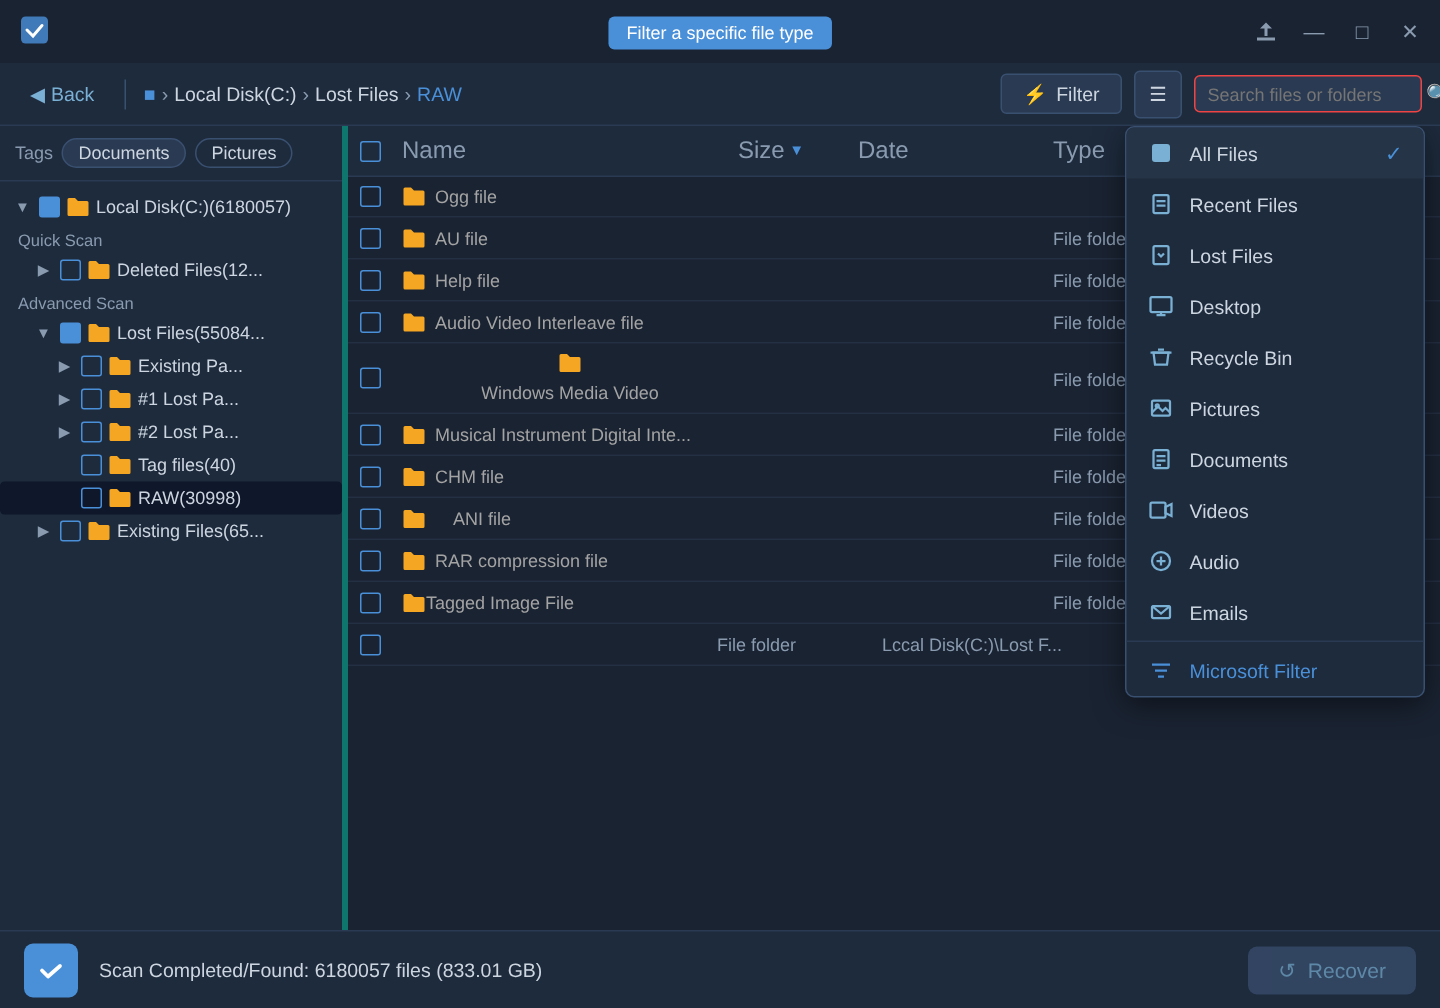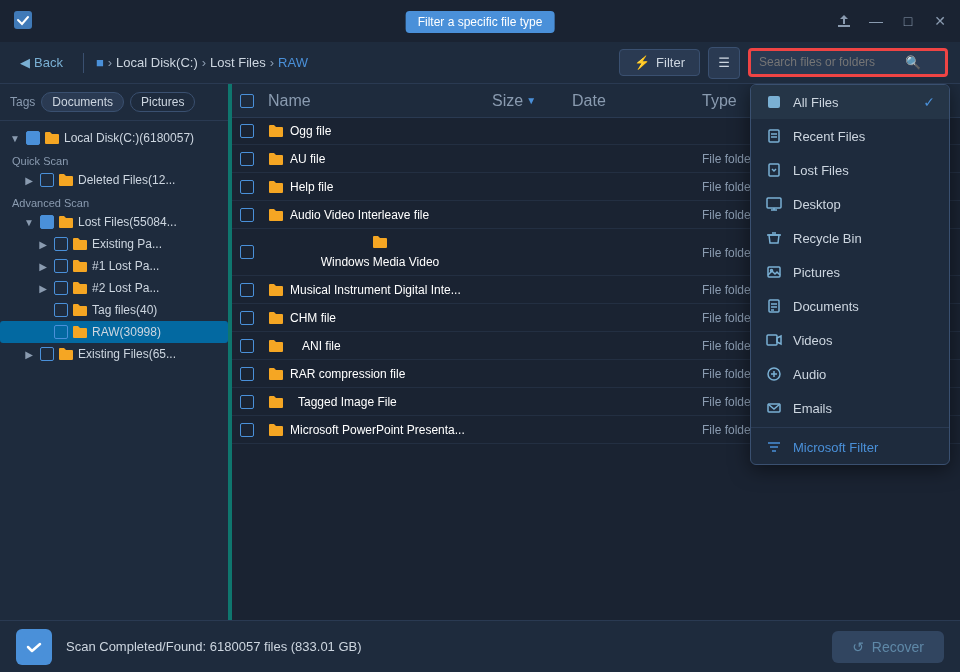--- a/index.html
+++ b/index.html
@@ -118,27 +118,27 @@
       border: 1px solid #3a5070;
       border-radius: 4px;
       display: flex;
       align-items: center;
       justify-content: center;
       cursor: pointer;
       color: #cdd6e0;
     }
     .search-box {
       display: flex;
-      align-items: flex-start;
+      align-items: flex-end;
       background: #2a3a52;
-      border: 3px solid #ef4444;
+      border: 1px solid #ef4444;
       border-radius: 4px;
       padding: 4px 8px;
       gap: 6px;
-      width: 200px;
+      width: 152px;
     }
     .search-box input {
       background: transparent;
       border: none;
       outline: none;
       color: #8a9bb0;
       font-size: 12px;
       width: 140px;
     }
     
@@ -194,21 +194,21 @@
       padding: 6px 12px 2px;
     }
     .tree-item {
       display: flex;
       align-items: center;
       padding: 4px 8px;
       gap: 4px;
       cursor: pointer;
       border-radius: 3px;
     }
-    .tree-item.selected { background: #0369a1; }
+    .tree-item.selected { background: #0f172a; }
     .tree-expand {
       width: 14px;
       height: 14px;
       display: flex;
       align-items: center;
       justify-content: center;
       color: #8a9bb0;
       font-size: 10px;
     }
     .tree-checkbox {
@@ -272,21 +272,21 @@
     .filelist-body::-webkit-scrollbar-thumb { background: #3a5070; border-radius: 3px; }
     .file-row {
       display: flex;
       align-items: center;
       padding: 6px 8px;
       border-bottom: 1px solid #232f42;
       cursor: pointer;
     }
     .file-name {
       font-size: 12px;
-      color: #ffffff;
+      color: #a3a3a3;
       white-space: nowrap;
       overflow: hidden;
       text-overflow: ellipsis;
     }
     .file-size { font-size: 12px; color: #8a9bb0; }
     .file-type { font-size: 12px; color: #8a9bb0; }
     .file-path { font-size: 12px; color: #8a9bb0; white-space: nowrap; overflow: hidden; text-overflow: ellipsis; }
     
     .dropdown-overlay {
       position: absolute;
@@ -692,41 +692,35 @@
         </div>
         <div class="col-size"></div>
           <div class="col-date"></div>
         <div class="col-type"><span class="file-type">File folder</span></div>
         <div class="col-path"><span class="file-path">Lccal Disk(C:)\Lost F...</span></div>
       </div>
       <div class="file-row">
         <div class="col-check">
             <div class="tree-checkbox"></div>
           </div>
-        <div class="col-name" style="gap:14px;align-items:center;">
+        <div class="col-name" style="gap:0;align-items:center;">
           <svg width="16" height="14" viewBox="0 0 16 14" fill="#f5a623">
               <path d="M1 2a1 1 0 011-1h4l2 2h6a1 1 0 011 1v8a1 1 0 01-1 1H2a1 1 0 01-1-1V2z"></path>
             </svg>
           <span class="file-name">Tagged Image File</span>
         </div>
         <div class="col-size"></div>
           <div class="col-date"></div>
         <div class="col-type"><span class="file-type">File folder</span></div>
         <div class="col-path"><span class="file-path">Lccal Disk(C:)\Lost F...</span></div>
       </div>
       <div class="file-row">
         <div class="col-check">
             <div class="tree-checkbox"></div>
           </div>
-        <div class="col-name" style="gap:6px;">
-          <svg width="16" height="14" viewBox="0 0 16 14" fill="#f5a623">
-              <path d="M1 2a1 1 0 011-1h4l2 2h6a1 1 0 011 1v8a1 1 0 01-1 1H2a1 1 0 01-1-1V2z"></path>
-            </svg>
-          <span class="file-name">Microsoft PowerPoint Presenta...</span>
-        </div>
         <div class="col-size"></div>
           <div class="col-date"></div>
         <div class="col-type"><span class="file-type">File folder</span></div>
         <div class="col-path"><span class="file-path">Lccal Disk(C:)\Lost F...</span></div>
       </div>
     </div>
 
     <div class="dropdown-overlay" style="top:0;right:0;width:210px;">
       <div class="dropdown">
 

